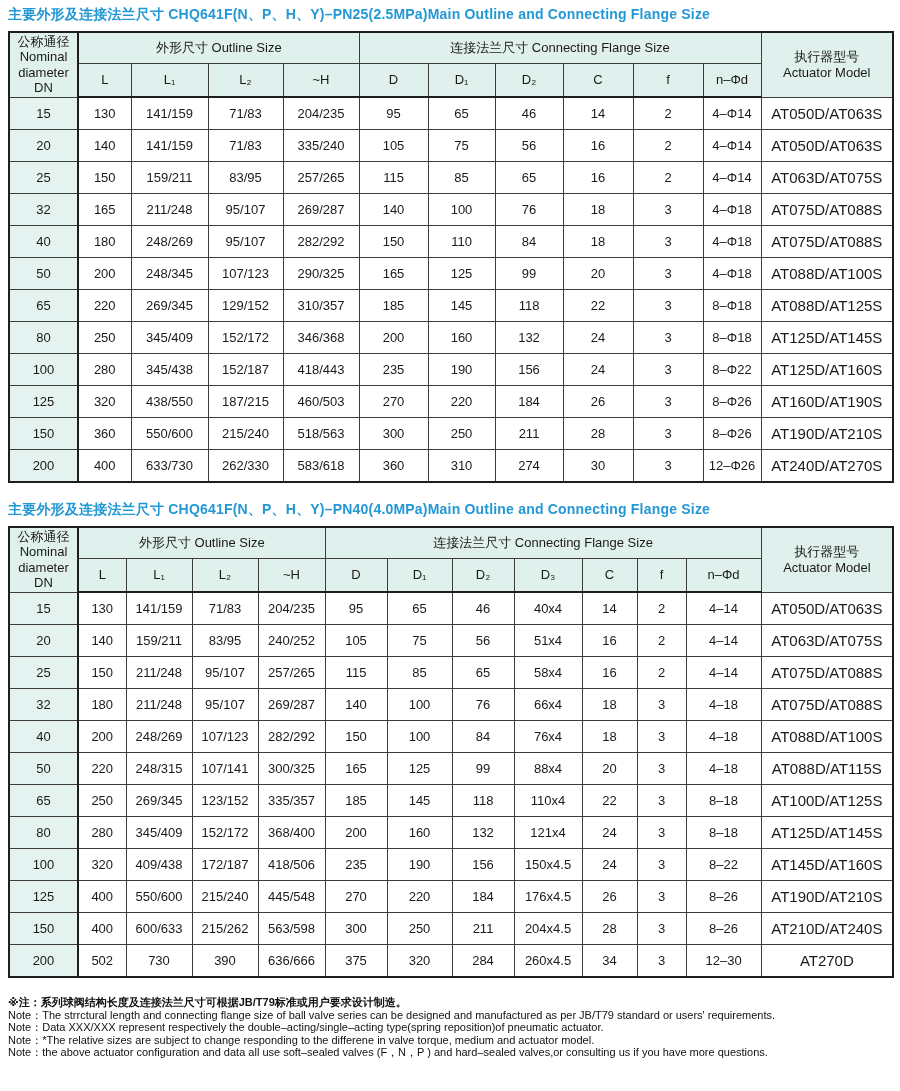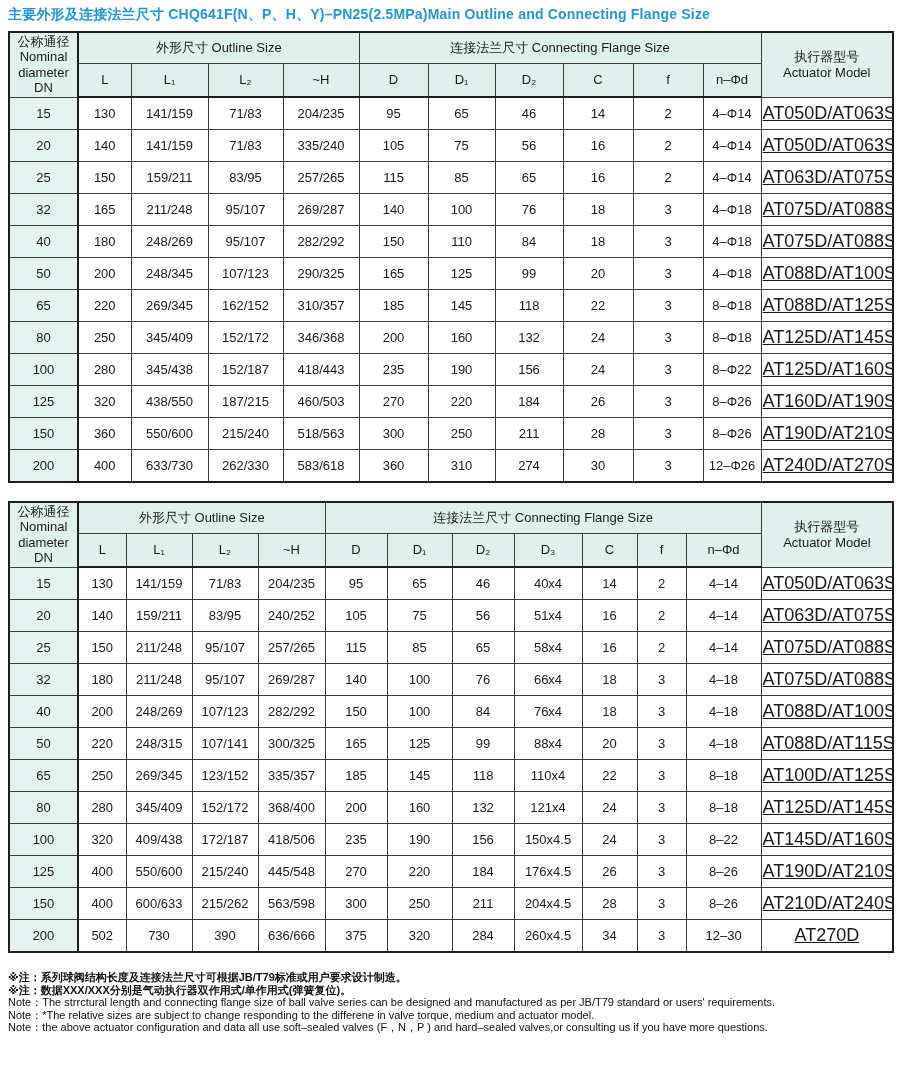--- a/index.html
+++ b/index.html
@@ -48,21 +48,21 @@
   table.spec-table thead tr.group-row th { height: 30px; }
   table.spec-table thead tr.sub-row th { height: 32px; }
   table.spec-table thead tr.sub-row th { border-bottom: 2px solid #1e1e1e; }
   table.spec-table td { height: 31px; background: #ffffff; }
   table.spec-table td.dn-col {
     background: #e4f3ef;
     border-right: 2px solid #1e1e1e;
     margin-top: 28px;
   }
   table.spec-table th.dn-head { border-right: 2px solid #1e1e1e; }
-  table.spec-table td.actuator-col { font-size: 18px; text-decoration: underline; }
+  table.spec-table td.actuator-col { font-size: 15px; }
   .notes { margin-top: 4px; }
   .note-line {
     font-size: 11px;
     line-height: 12.6px;
     color: #111111;
     white-space: nowrap;
   }
   .note-line.cn { font-weight: bold; }
 </style>
 </head>
@@ -191,21 +191,21 @@
           <td>99</td>
           <td>20</td>
           <td>3</td>
           <td>4–Φ18</td>
           <td class="actuator-col">AT088D/AT100S</td>
         </tr>
         <tr>
           <td class="dn-col">65</td>
           <td>220</td>
           <td>269/345</td>
-          <td>162/152</td>
+          <td>129/152</td>
           <td>310/357</td>
           <td>185</td>
           <td>145</td>
           <td>118</td>
           <td>22</td>
           <td>3</td>
           <td>8–Φ18</td>
           <td class="actuator-col">AT088D/AT125S</td>
         </tr>
         <tr>
@@ -276,20 +276,21 @@
           <td>30</td>
           <td>3</td>
           <td>12–Φ26</td>
           <td class="actuator-col">AT240D/AT270S</td>
         </tr>
       </tbody>
     </table>
 </div>
 
 <div>
+  <div class="section-title">主要外形及连接法兰尺寸 CHQ641F(N、P、H、Y)–PN40(4.0MPa)Main Outline and Connecting Flange Size</div>
   <table class="spec-table">
       <colgroup>
         <col style="width: 69px;">
         <col style="width: 48px;">
         <col style="width: 66px;">
         <col style="width: 66px;">
         <col style="width: 67px;">
         <col style="width: 62px;">
         <col style="width: 65px;">
         <col style="width: 62px;">
@@ -504,17 +505,17 @@
           <td>3</td>
           <td>12–30</td>
           <td class="actuator-col">AT270D</td>
         </tr>
       </tbody>
     </table>
 </div>
 
 <div class="notes">
   <div class="note-line cn">※注：系列球阀结构长度及连接法兰尺寸可根据JB/T79标准或用户要求设计制造。</div>
-  <div class="note-line cn">※注：数据XXX/XXX分别是气动执行器双作用式/单作用式(弹簧复位)。</div>
   <div class="note-line en">Note：The strrctural length and connecting flange size of ball valve series can be designed and manufactured as per JB/T79 standard or users' requirements.</div>
+  <div class="note-line en">Note：Data XXX/XXX represent respectively the double–acting/single–acting type(spring reposition)of pneumatic actuator.</div>
   <div class="note-line en">Note：*The relative sizes are subject to change responding to the differene in valve torque, medium and actuator model.</div>
   <div class="note-line en">Note：the above actuator  configuration and data  all use soft–sealed valves (F，N，P ) and  hard–sealed valves,or consulting us if you have more questions.</div>
 </div>
 
 </body></html>

